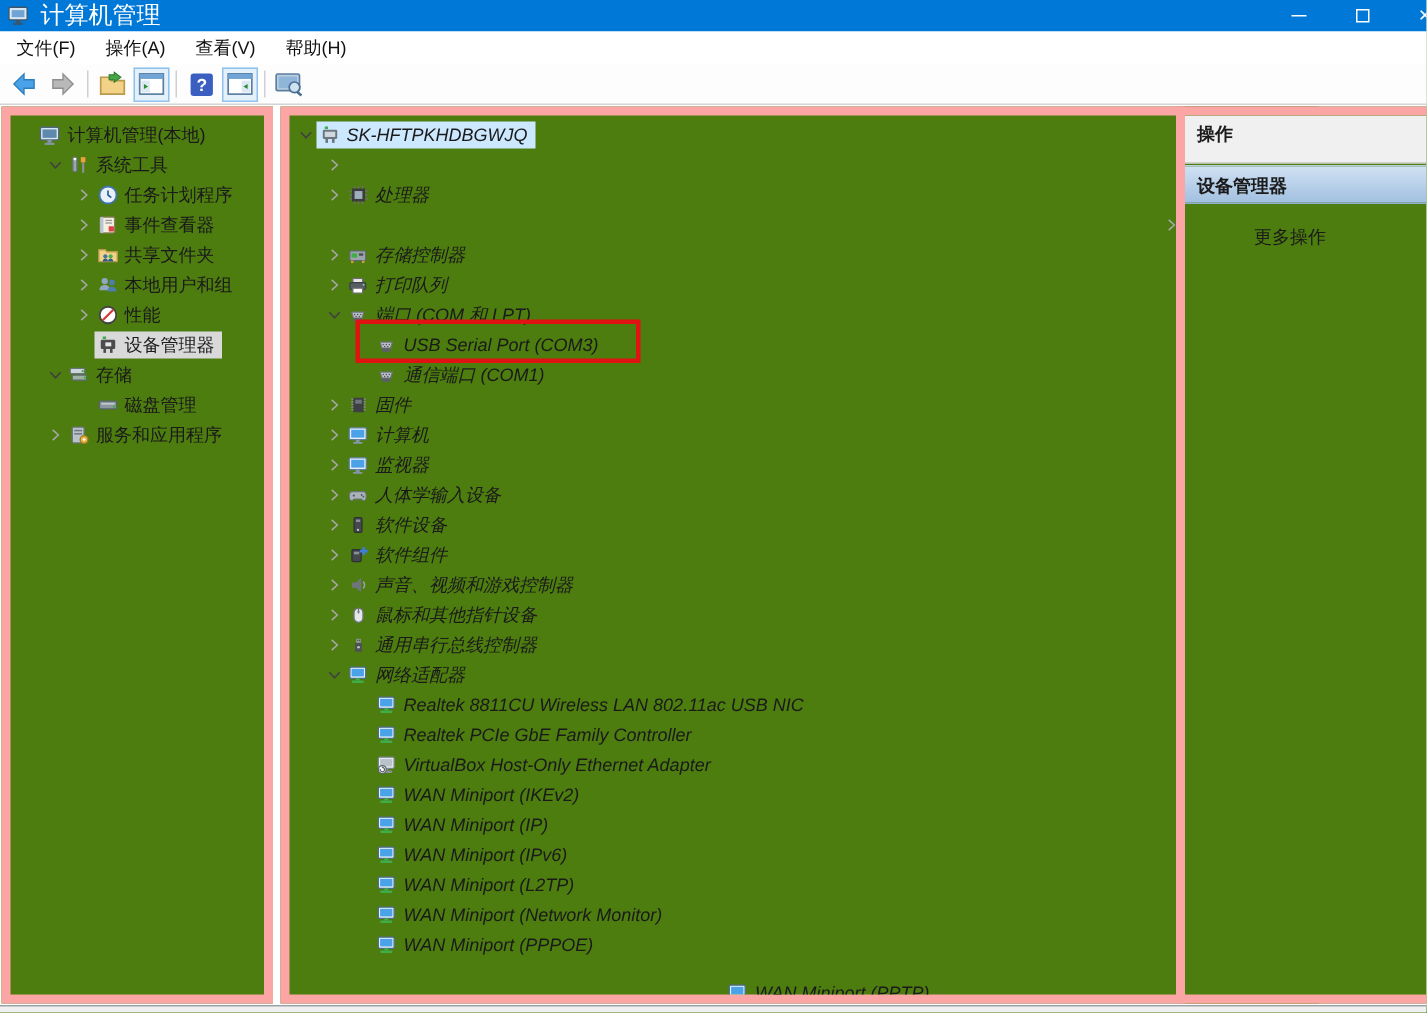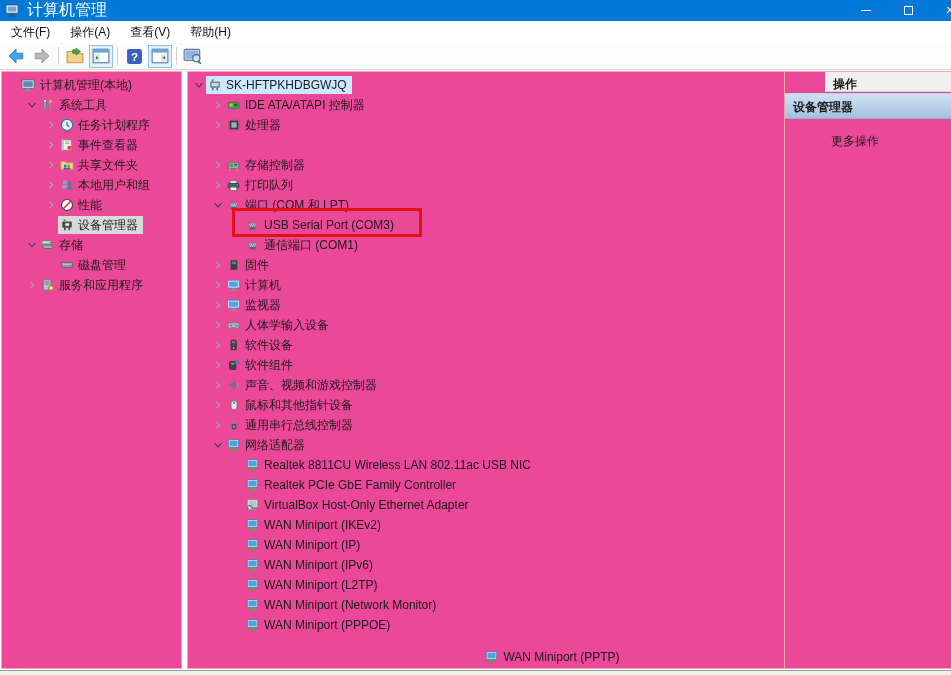--- a/index.html
+++ b/index.html
@@ -21,43 +21,43 @@
   .menu-item { padding:3px 10px; }
   .menu-item:first-child { margin-left:1px; }
 
   
   .toolbar { position:absolute; left:0; top:43px; width:951px; height:27px; background:#fdfdfd; border-bottom:1px solid #d4d4d4; display:flex; align-items:center; }
   .tb-btn { width:24px; height:23px; display:flex; align-items:center; justify-content:center; margin:0 1px; border:1px solid transparent; }
   .tb-btn.active { border:1px solid #8ec1ee; background:#e4f1fb; }
   .tb-sep { width:1px; height:18px; background:#d0d0d0; margin:0 3px; }
 
   
-  .pane { position:absolute; background:#ec4899; border:1px solid #fca5a5; overflow:hidden; }
+  .pane { position:absolute; background:#4d7c0f; border:6px solid #fca5a5; overflow:hidden; }
   .left-pane  { left:1px;  top:71px; width:181px; height:598px; }
-  .mid-pane   { left:187px; top:71px; width:692px; height:598px; }
+  .mid-pane   { left:187px; top:71px; width:692px; height:598px;font-style:italic; }
   .right-pane { left:784px; top:71px; width:167px; height:598px; border-right:none; }
 
   
   .tree { position:absolute; left:0; top:3px; width:100%; font-size:12px; color:#1a1a1a; }
   .tree-row { height:20px; display:flex; align-items:center; white-space:nowrap; }
   .chev { width:14px; height:14px; display:flex; align-items:center; justify-content:center; flex:0 0 14px; }
   .row-body { display:flex; align-items:center; height:18px; padding:0 3px 0 1px; }
   .row-body.sel-blue { background:#cce8ff; }
   .row-body.sel-gray { background:#d9d9d9; }
   .node-icon { width:15px; height:15px; margin-right:4px; display:flex; align-items:center; justify-content:center; }
   .node-label { padding-right:2px; }
 
   
   .scrollbar { position:absolute; right:0; top:0; width:17px; height:596px; background:#f0f0f0; }
   .sb-btn { position:absolute; left:0; width:17px; height:17px; display:flex; align-items:center; justify-content:center; color:#5a5a5a; }
   .sb-up { top:0; } .sb-down { bottom:0; }
   .sb-thumb { position:absolute; left:0; top:17px; width:17px; height:496px; background:#cdcdcd; }
 
   
-  .actions-header { height:20px; line-height:24px; background:#f0f0f0; border-bottom:1px solid #d0d0d0; font-size:12px; font-weight:bold; padding-left:8px; color:#1a1a1a;margin-left:40px; }
+  .actions-header { height:32px; line-height:24px; background:#f0f0f0; border-bottom:1px solid #d0d0d0; font-size:12px; font-weight:bold; padding-left:8px; color:#1a1a1a; }
   .actions-group { height:26px; line-height:26px; margin-top:1px; background:linear-gradient(#cfe1f3,#a2c0e0); border-top:1px solid #b9cfe4; border-bottom:1px solid #8fb0cf; font-size:12px; font-weight:bold; padding-left:8px; color:#1a1a1a; }
   .more-actions { margin:14px 0 0 46px; font-size:12px; color:#1a1a1a; }
 
   
   .annotation-box { position:absolute; left:44px; top:136px; width:190px; height:29px; border:3px solid #e11212; pointer-events:none; }
 
   svg { display:block; }
 </style>
 </head>
 <body>
@@ -367,32 +367,20 @@
             </span>
             <span class="node-label">SK-HFTPKHDBGWJQ</span>
           </span>
         </div>
         <div class="tree-row" style="padding-left: 23px;">
           <span class="chev">
             <svg width="10" height="10" viewBox="0 0 16 16">
               <path d="M5 2.5l6 5.5-6 5.5" fill="none" stroke="#a6a6a6" stroke-width="1.7"></path>
             </svg>
           </span>
-          <span class="row-body">
-            <span class="node-icon">
-              <svg width="15" height="13" viewBox="0 0 16 16">
-                <rect x="1.5" y="4" width="13" height="8" rx="1" fill="#4f9e5a" stroke="#34703c"></rect>
-                <rect x="3" y="6" width="4" height="3" fill="#d9b23a"></rect>
-                <rect x="8.5" y="6" width="4" height="3" fill="#2f5d36"></rect>
-                <rect x="2.5" y="12" width="2" height="2" fill="#8a8f93"></rect>
-                <rect x="11.5" y="12" width="2" height="2" fill="#8a8f93"></rect>
-              </svg>
-            </span>
-            <span class="node-label">IDE ATA/ATAPI 控制器</span>
-          </span>
         </div>
         <div class="tree-row" style="padding-left: 23px;">
           <span class="chev">
             <svg width="10" height="10" viewBox="0 0 16 16">
               <path d="M5 2.5l6 5.5-6 5.5" fill="none" stroke="#a6a6a6" stroke-width="1.7"></path>
             </svg>
           </span>
           <span class="row-body">
             <span class="node-icon">
               <svg width="14" height="14" viewBox="0 0 16 16">

